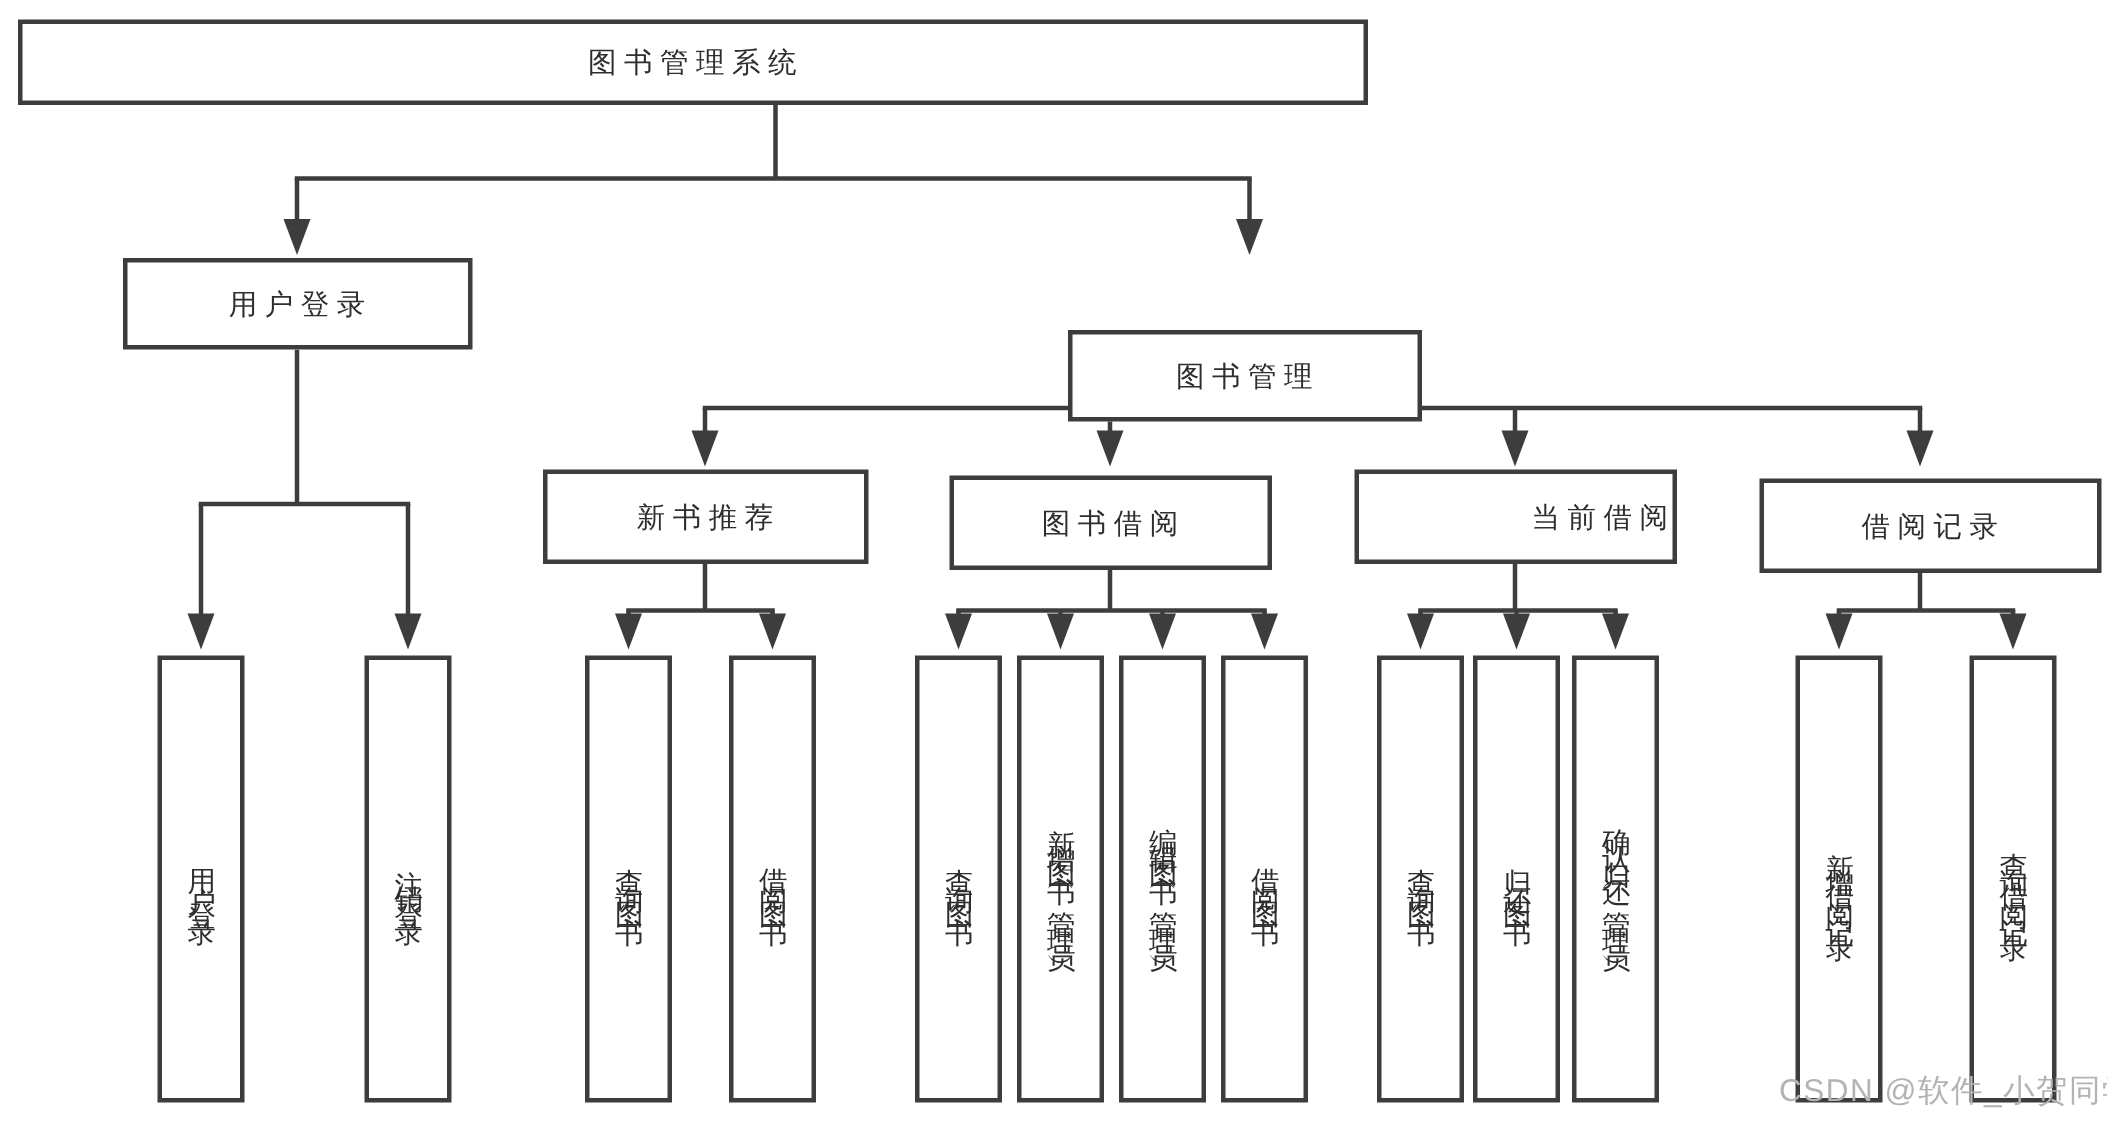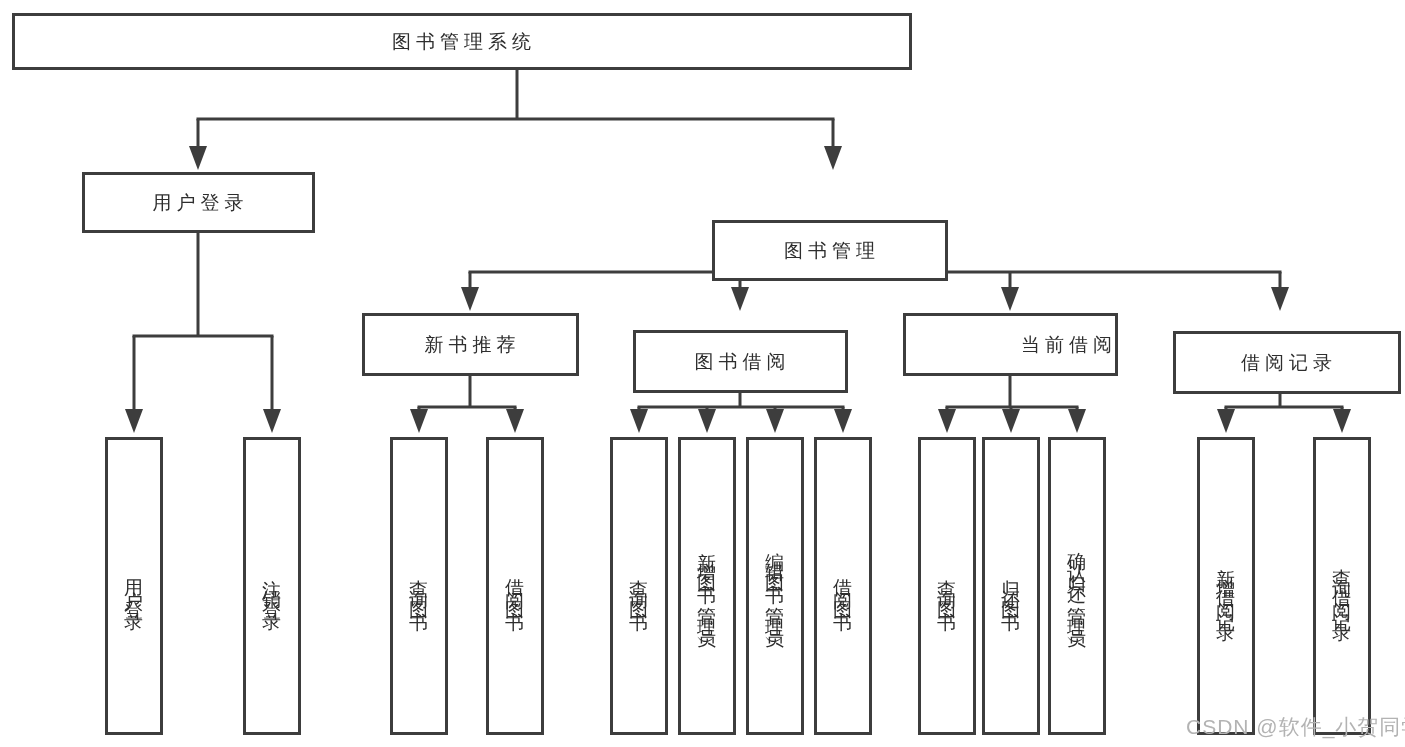--- a/index.html
+++ b/index.html
@@ -125,27 +125,27 @@
   <div class="node hbox" style="left:82px; top:172px; width:233px; height:61px;">
     <span>用户登录</span>
   </div>
   <div class="node hbox" style="left:712px; top:172px; width:236px; height:61px;margin-top:48px;">
     <span>图书管理</span>
   </div>
 
   <div class="node hbox" style="left:362px; top:313px; width:217px; height:63px;align-items:center;">
     <span>新书推荐</span>
   </div>
-  <div class="node hbox" style="left:633px; top:330px; width:215px; height:63px;">
+  <div class="node hbox" style="left:633px; top:317px; width:215px; height:63px;">
     <span>图书借阅</span>
   </div>
   <div class="node hbox" style="left:903px; top:313px; width:215px; height:63px;justify-content:flex-end;">
     <span>当前借阅</span>
   </div>
-  <div class="node hbox" style="left:1173px; top:331px; width:228px; height:63px;">
+  <div class="node hbox" style="left:1173px; top:319px; width:228px; height:63px;">
     <span>借阅记录</span>
   </div>
 
   <div class="node leaf" style="left:105px;">用户登录</div>
   <div class="node leaf" style="left:243px;">注销登录</div>
   <div class="node leaf" style="left:390px;">查询图书</div>
   <div class="node leaf" style="left:486px;">借阅图书</div>
   <div class="node leaf" style="left:610px;">查询图书</div>
   <div class="node leaf" style="left:678px;">新增图书（管理员）</div>
   <div class="node leaf" style="left:746px;">编辑图书（管理员）</div>

